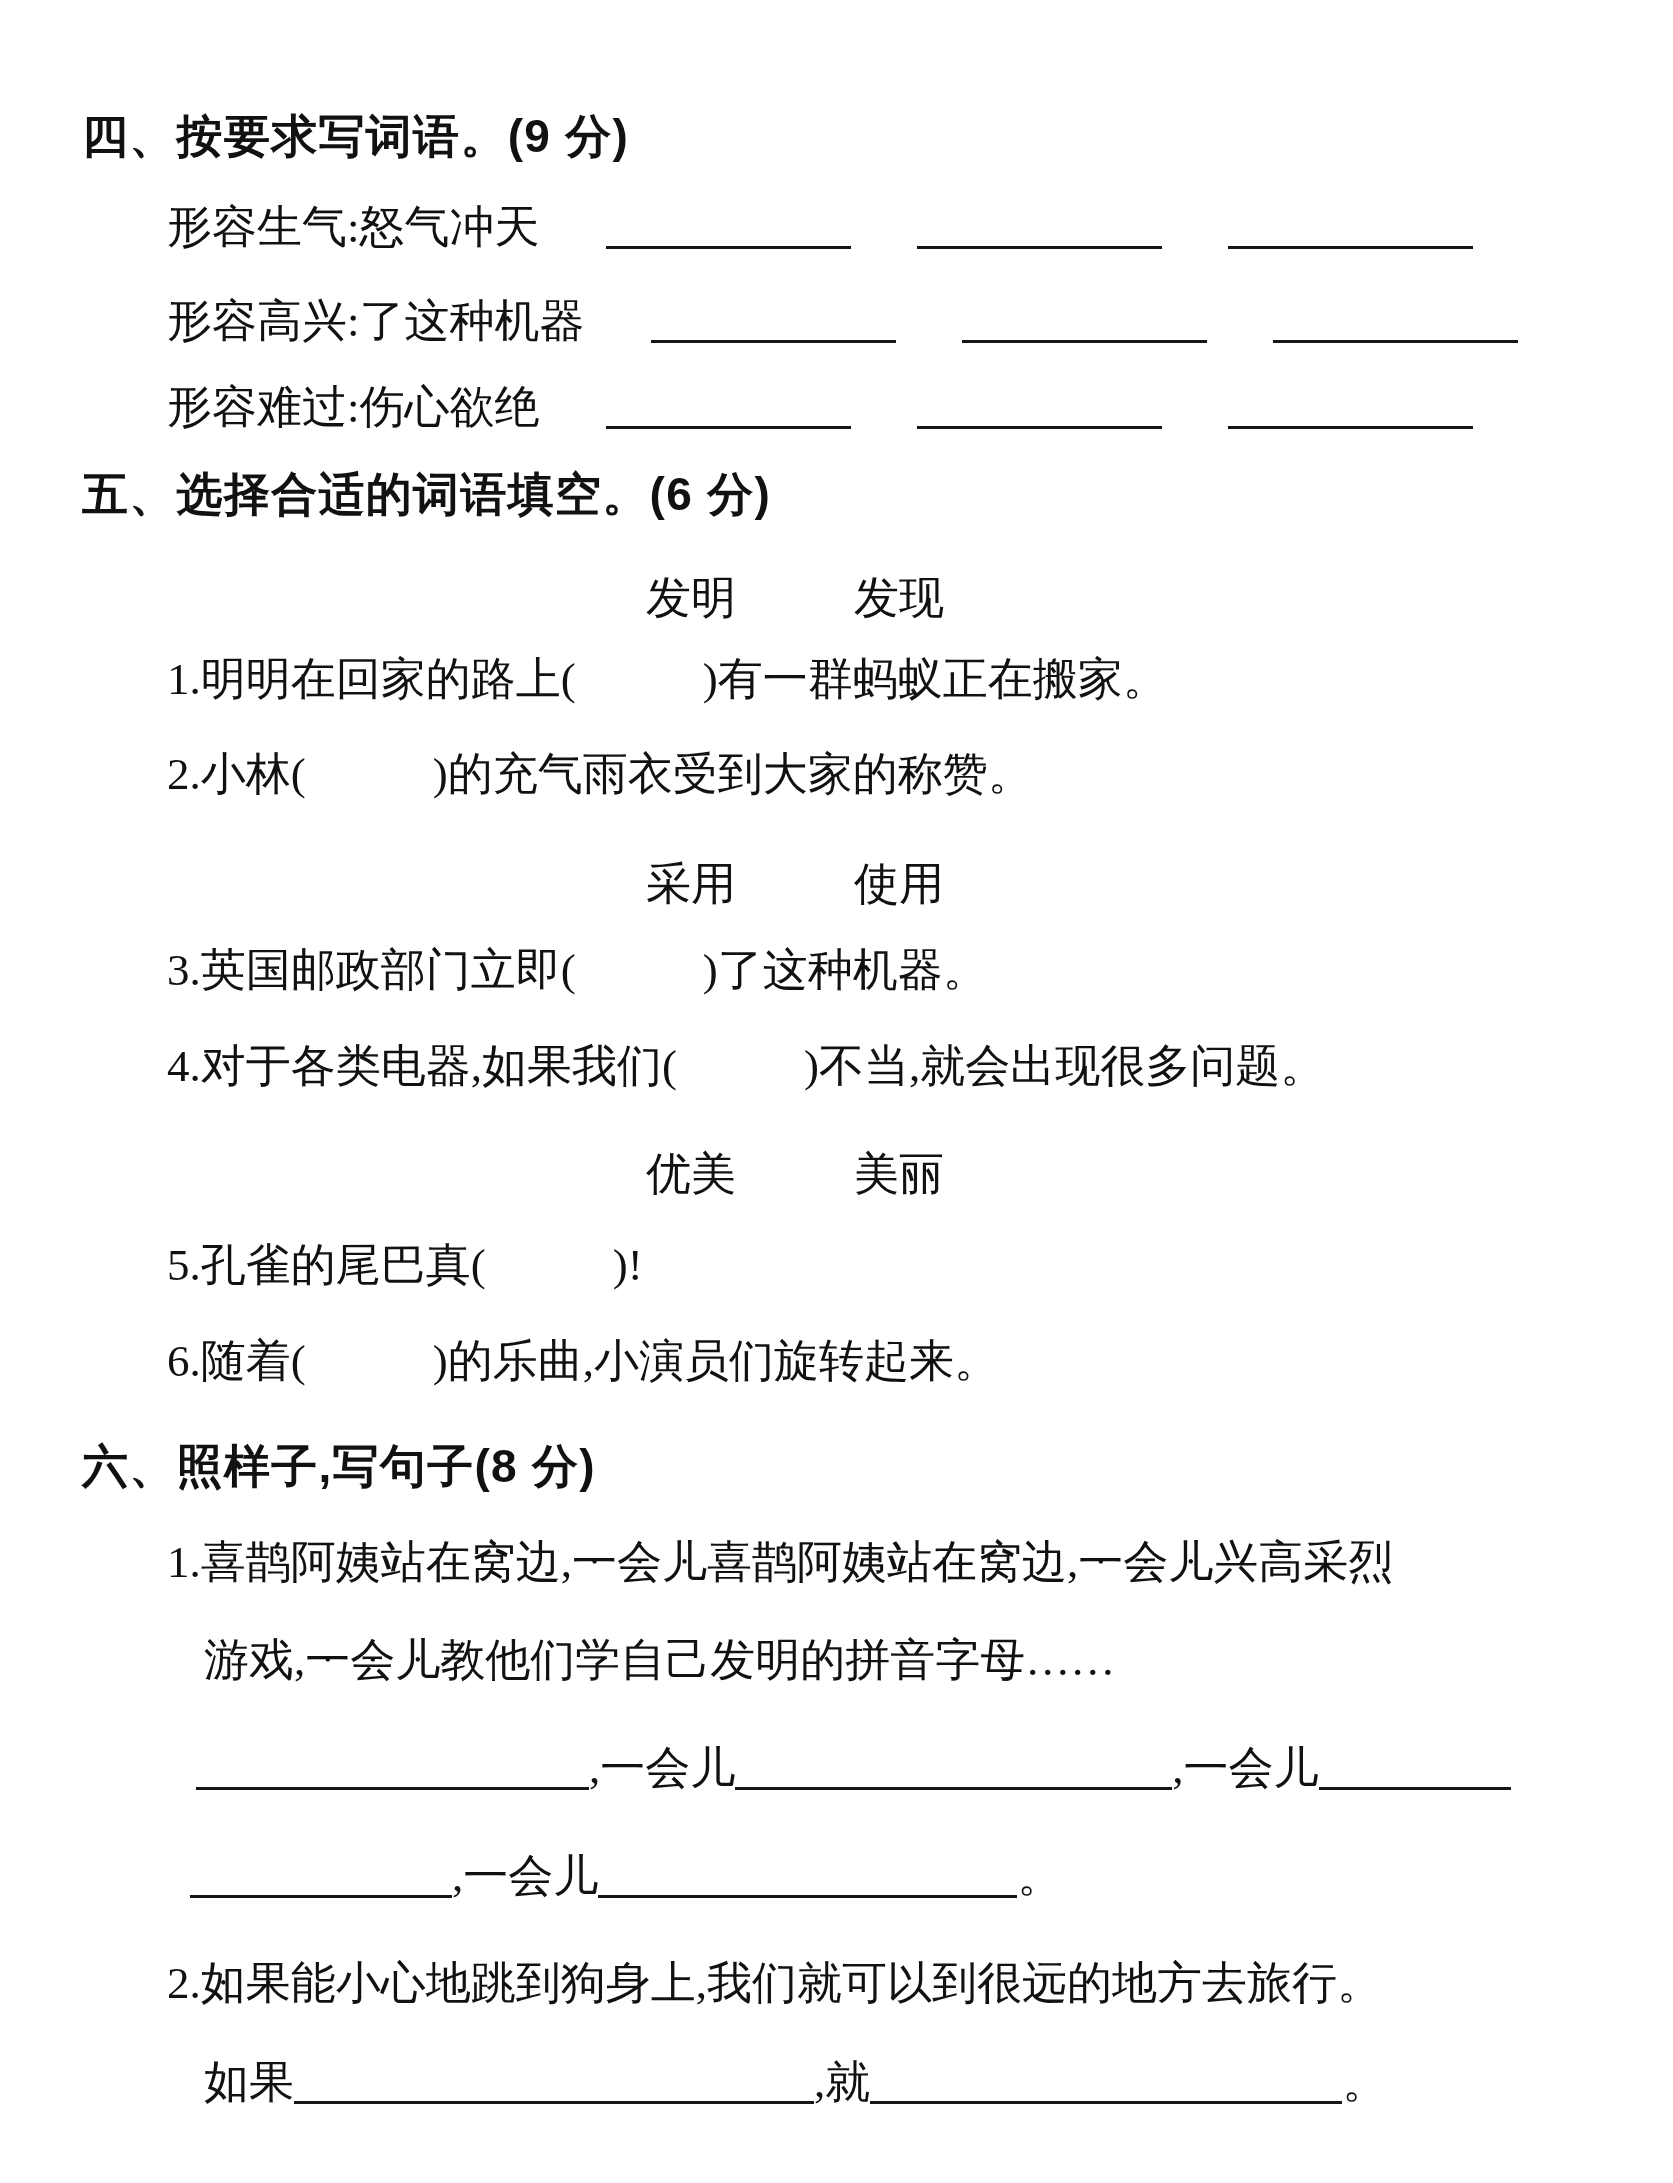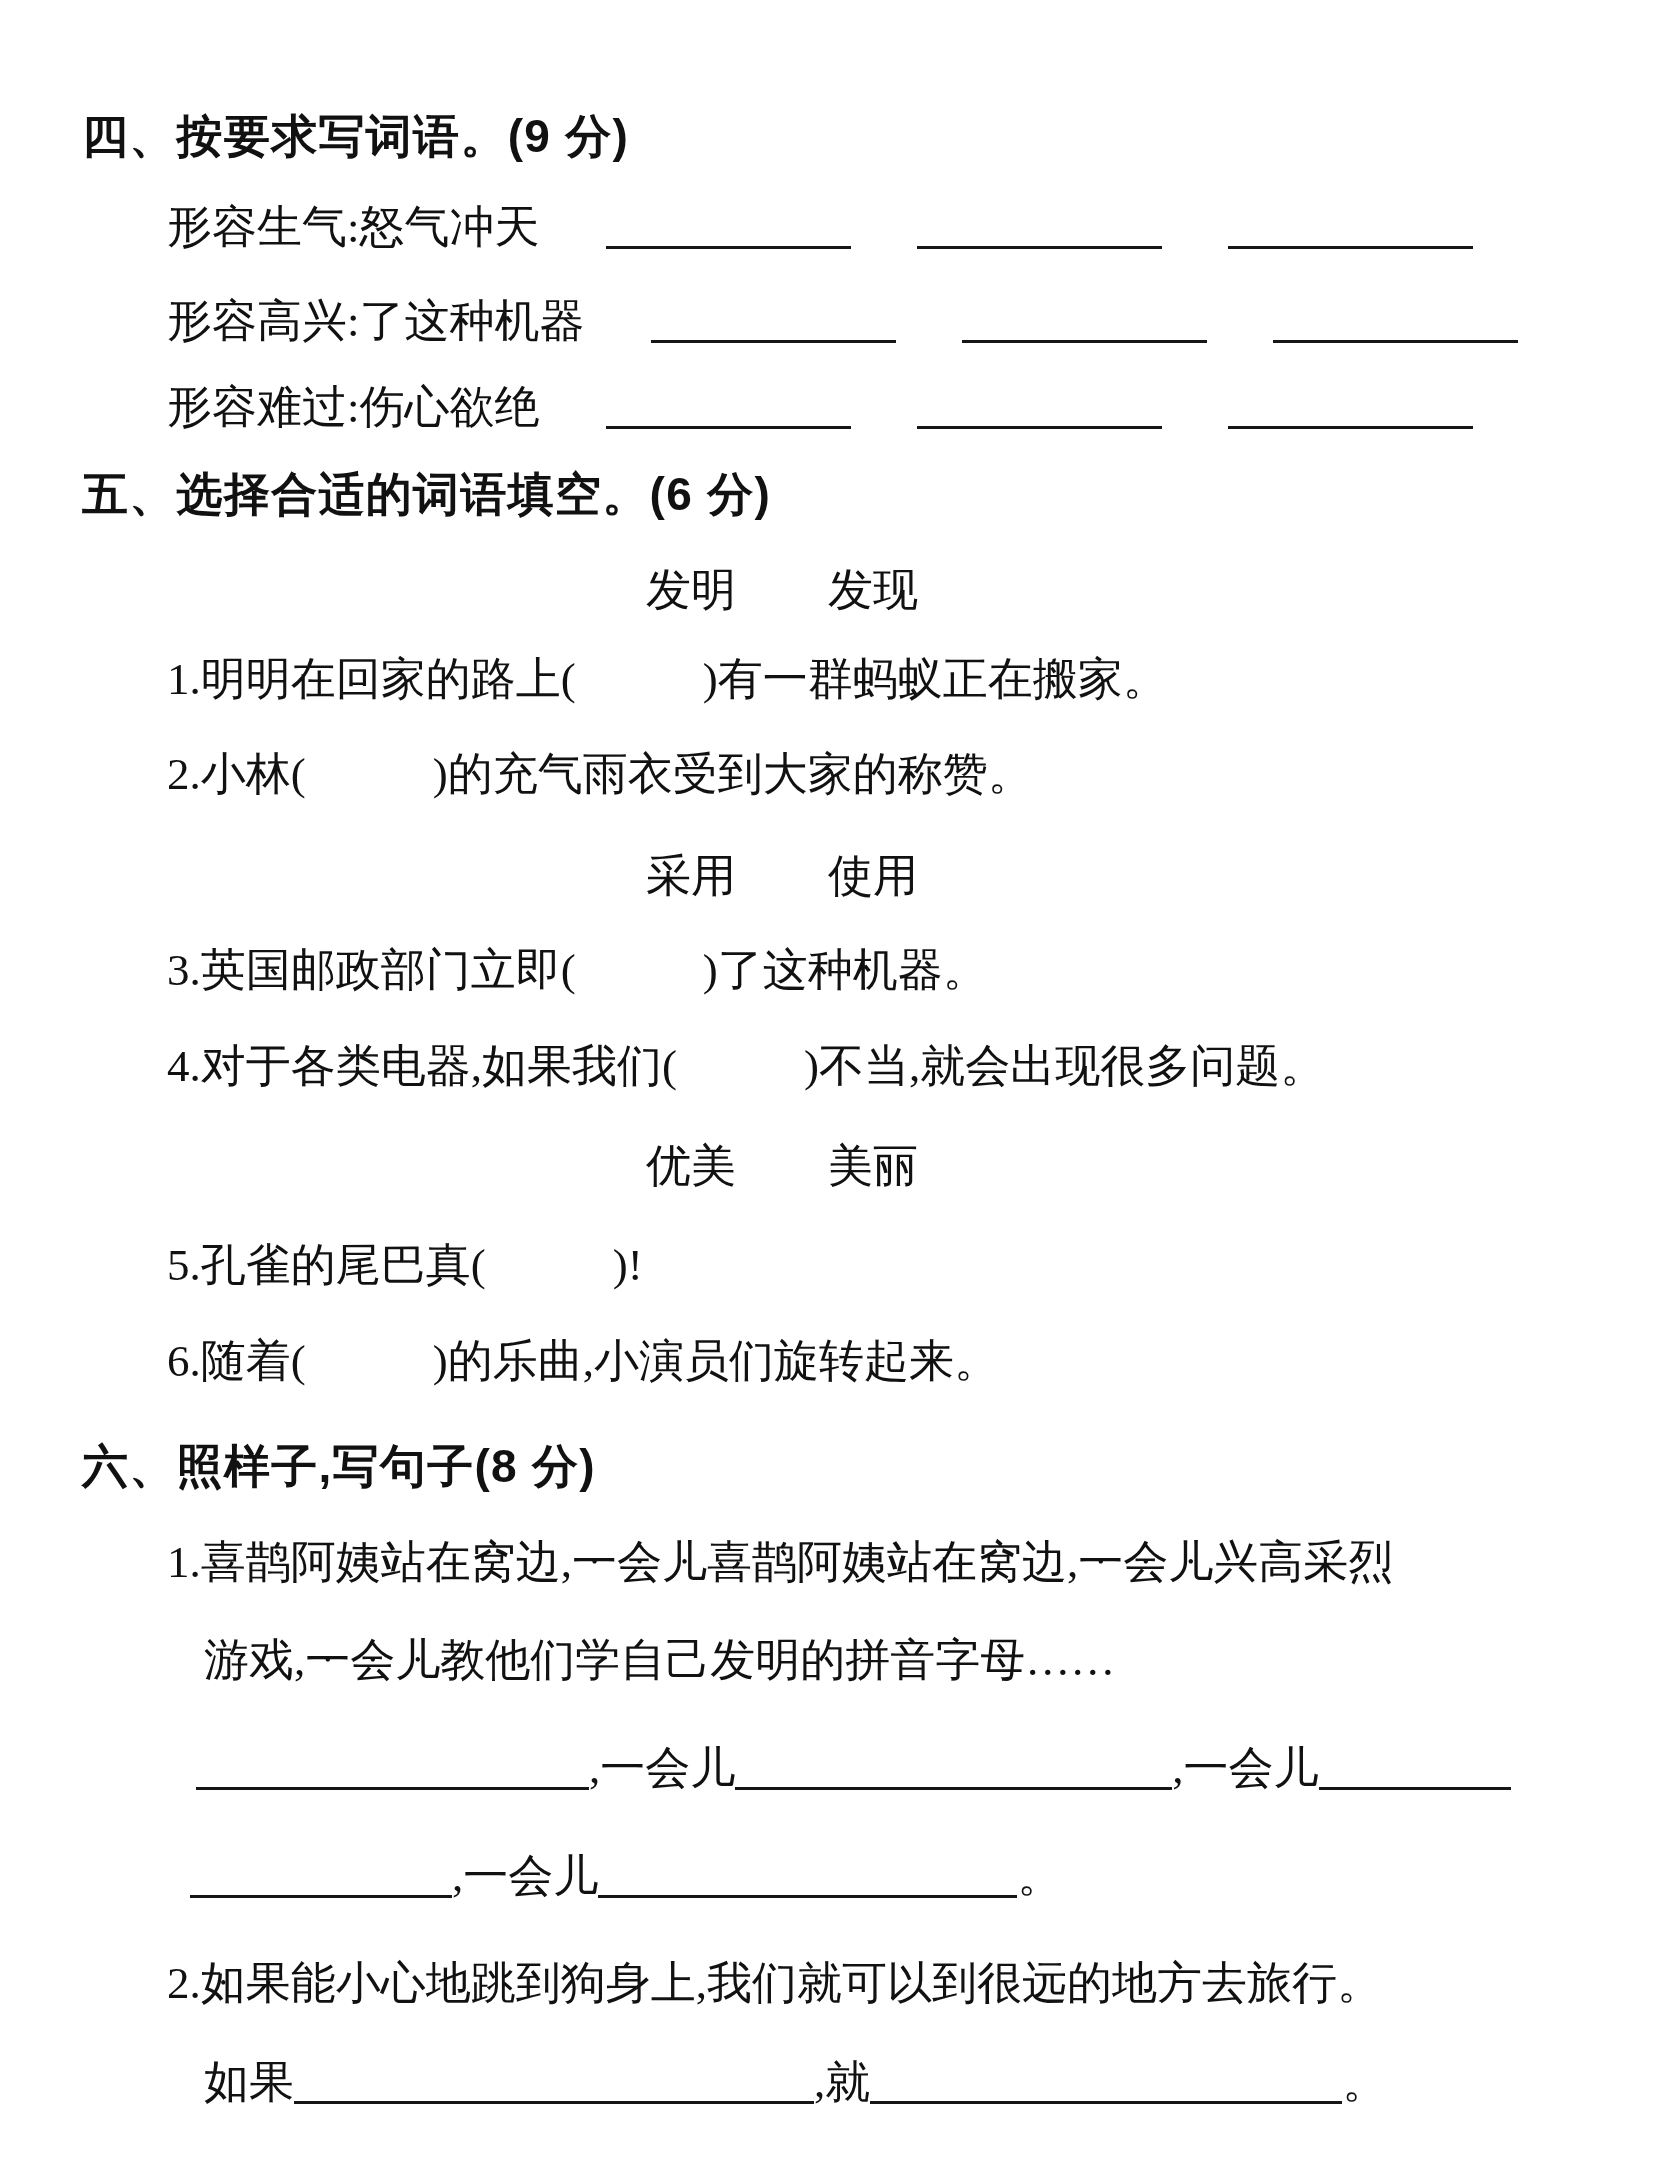--- a/index.html
+++ b/index.html
@@ -28,22 +28,23 @@
     font-size:45px;
     line-height:1.25;
     white-space:nowrap;
     font-family:Liberation Serif, serif;
   }
   .pair{
     position:absolute;
     left:646px;
     font-size:45px;
     display:flex;
-    gap:92px;
+    gap:118px;
     white-space:nowrap;
+    margin-top:8px;
   }
   .blank{
     display:inline-block;
     border-bottom:3.9px solid #161616;
     height:0.88em;
     vertical-align:-7px;
   }
   .s4blank{
     width:245px;
     margin-left:55px;

